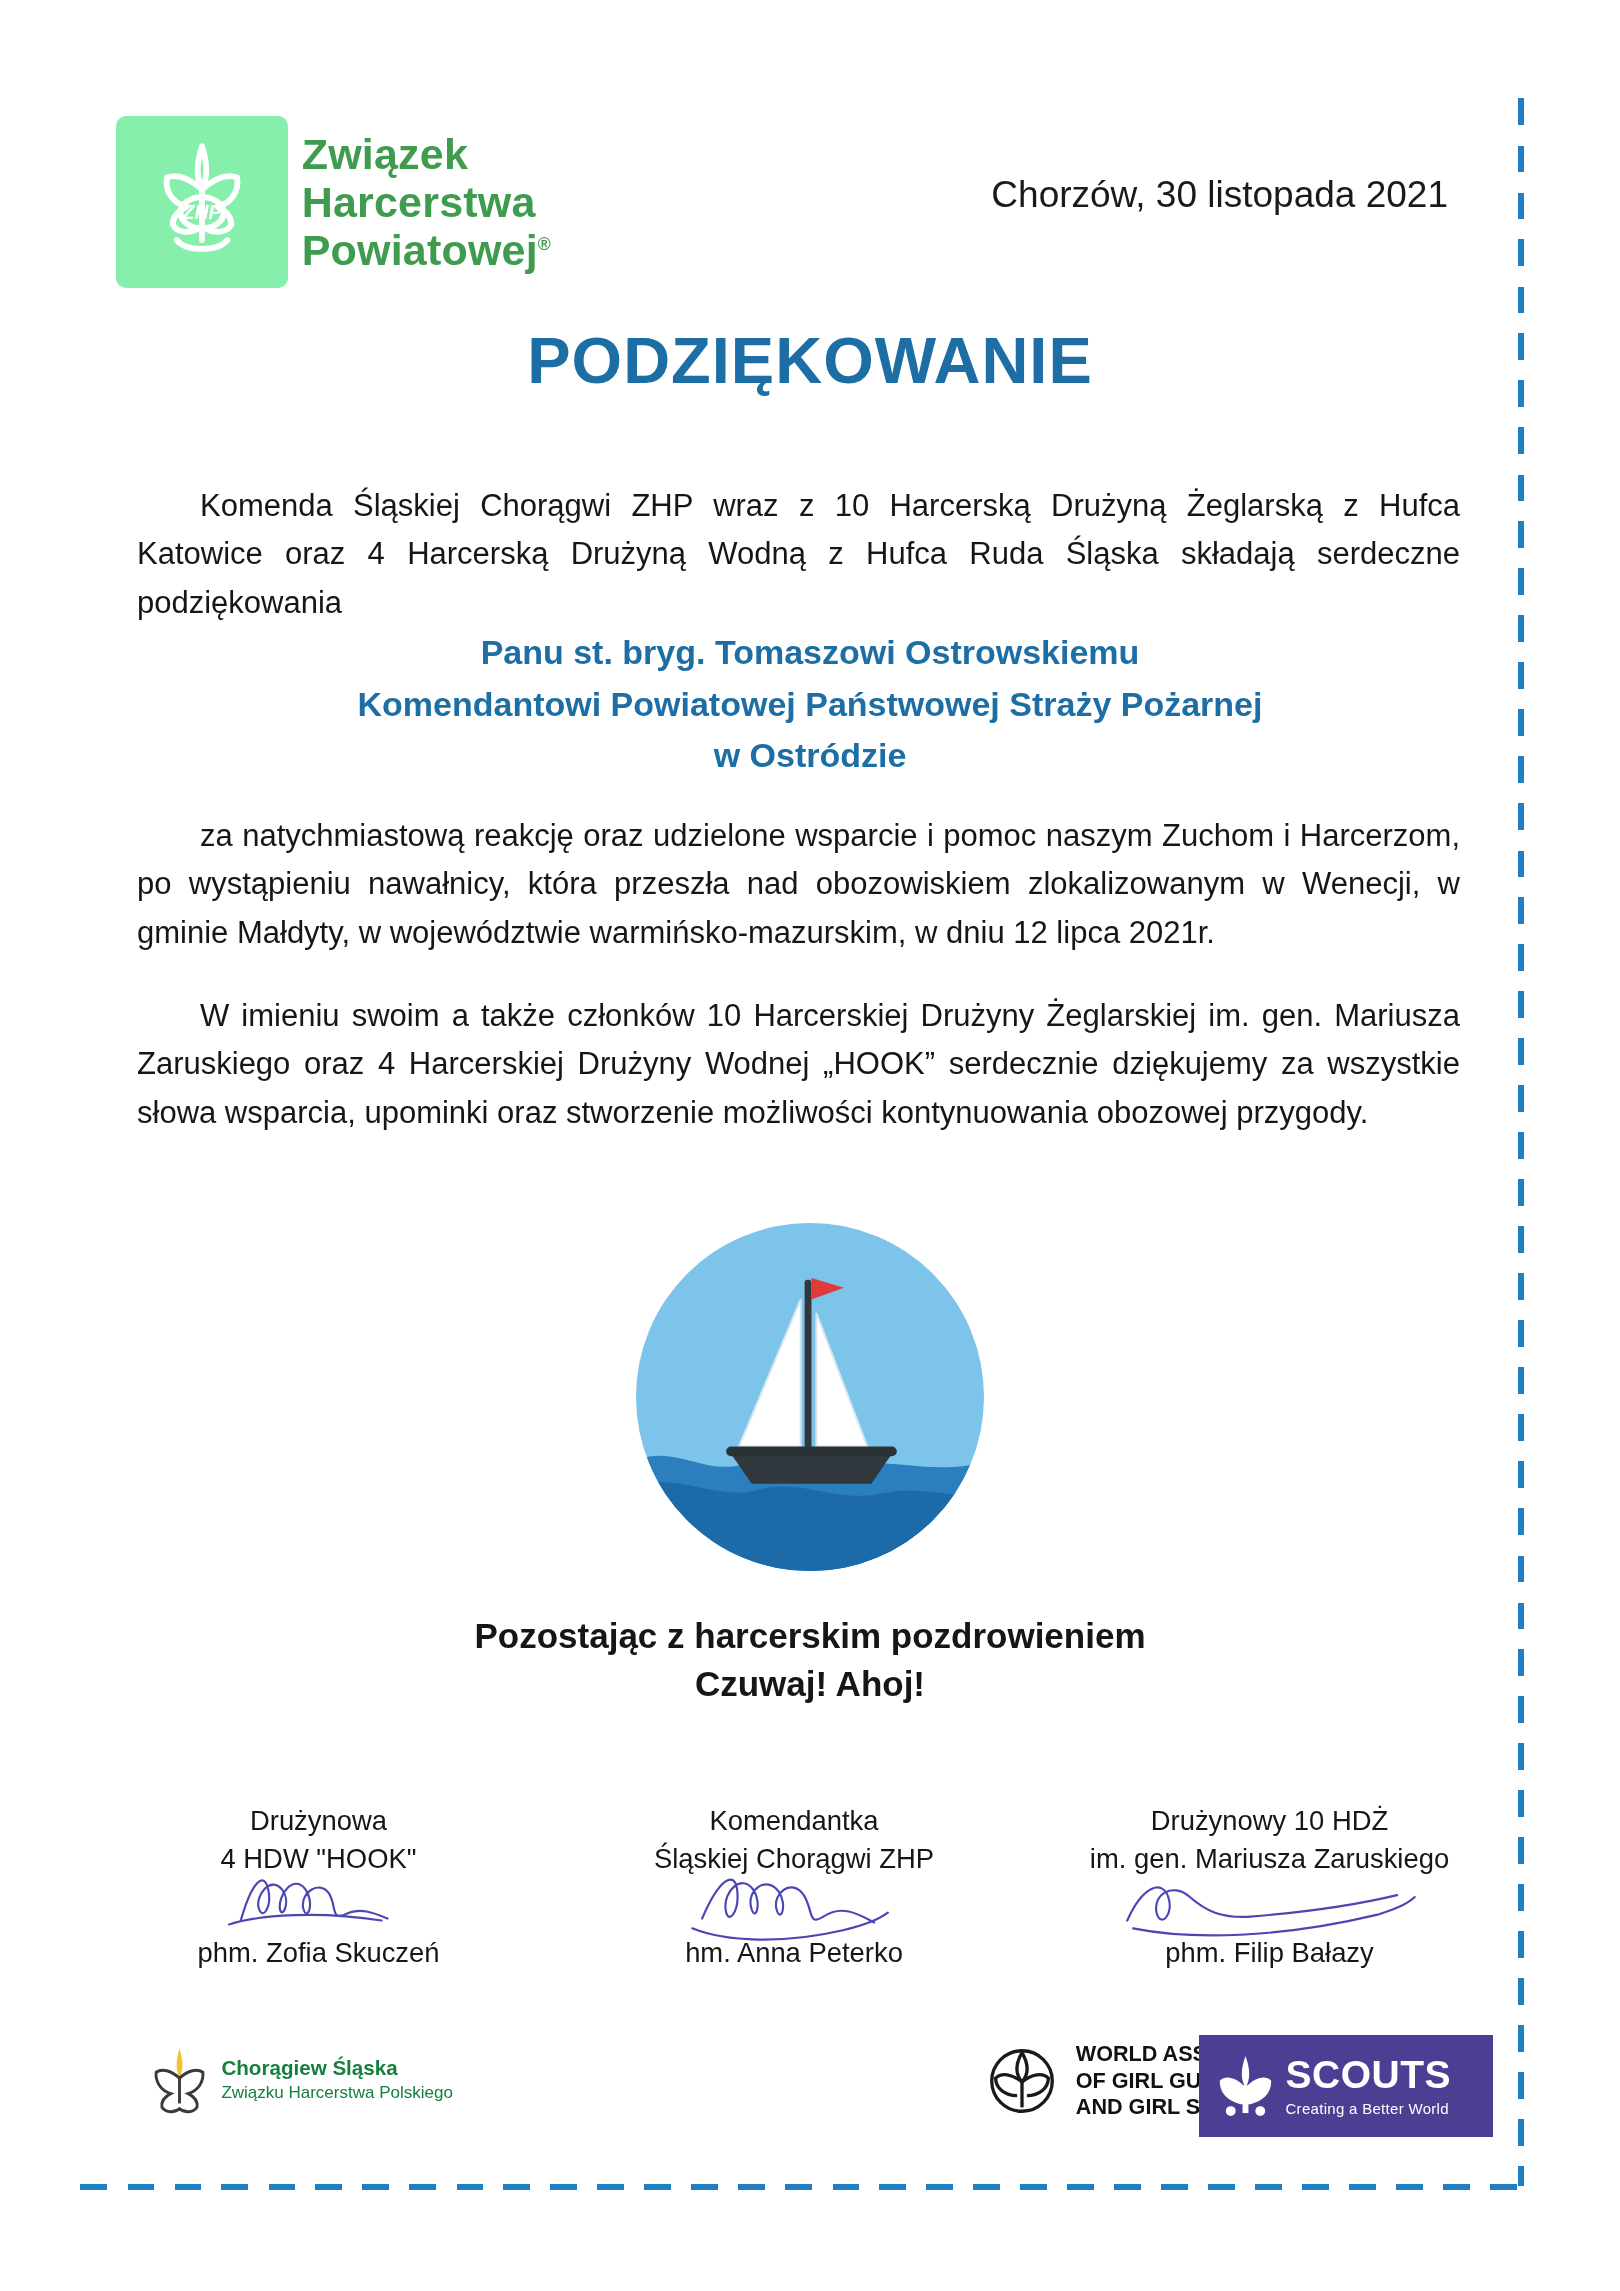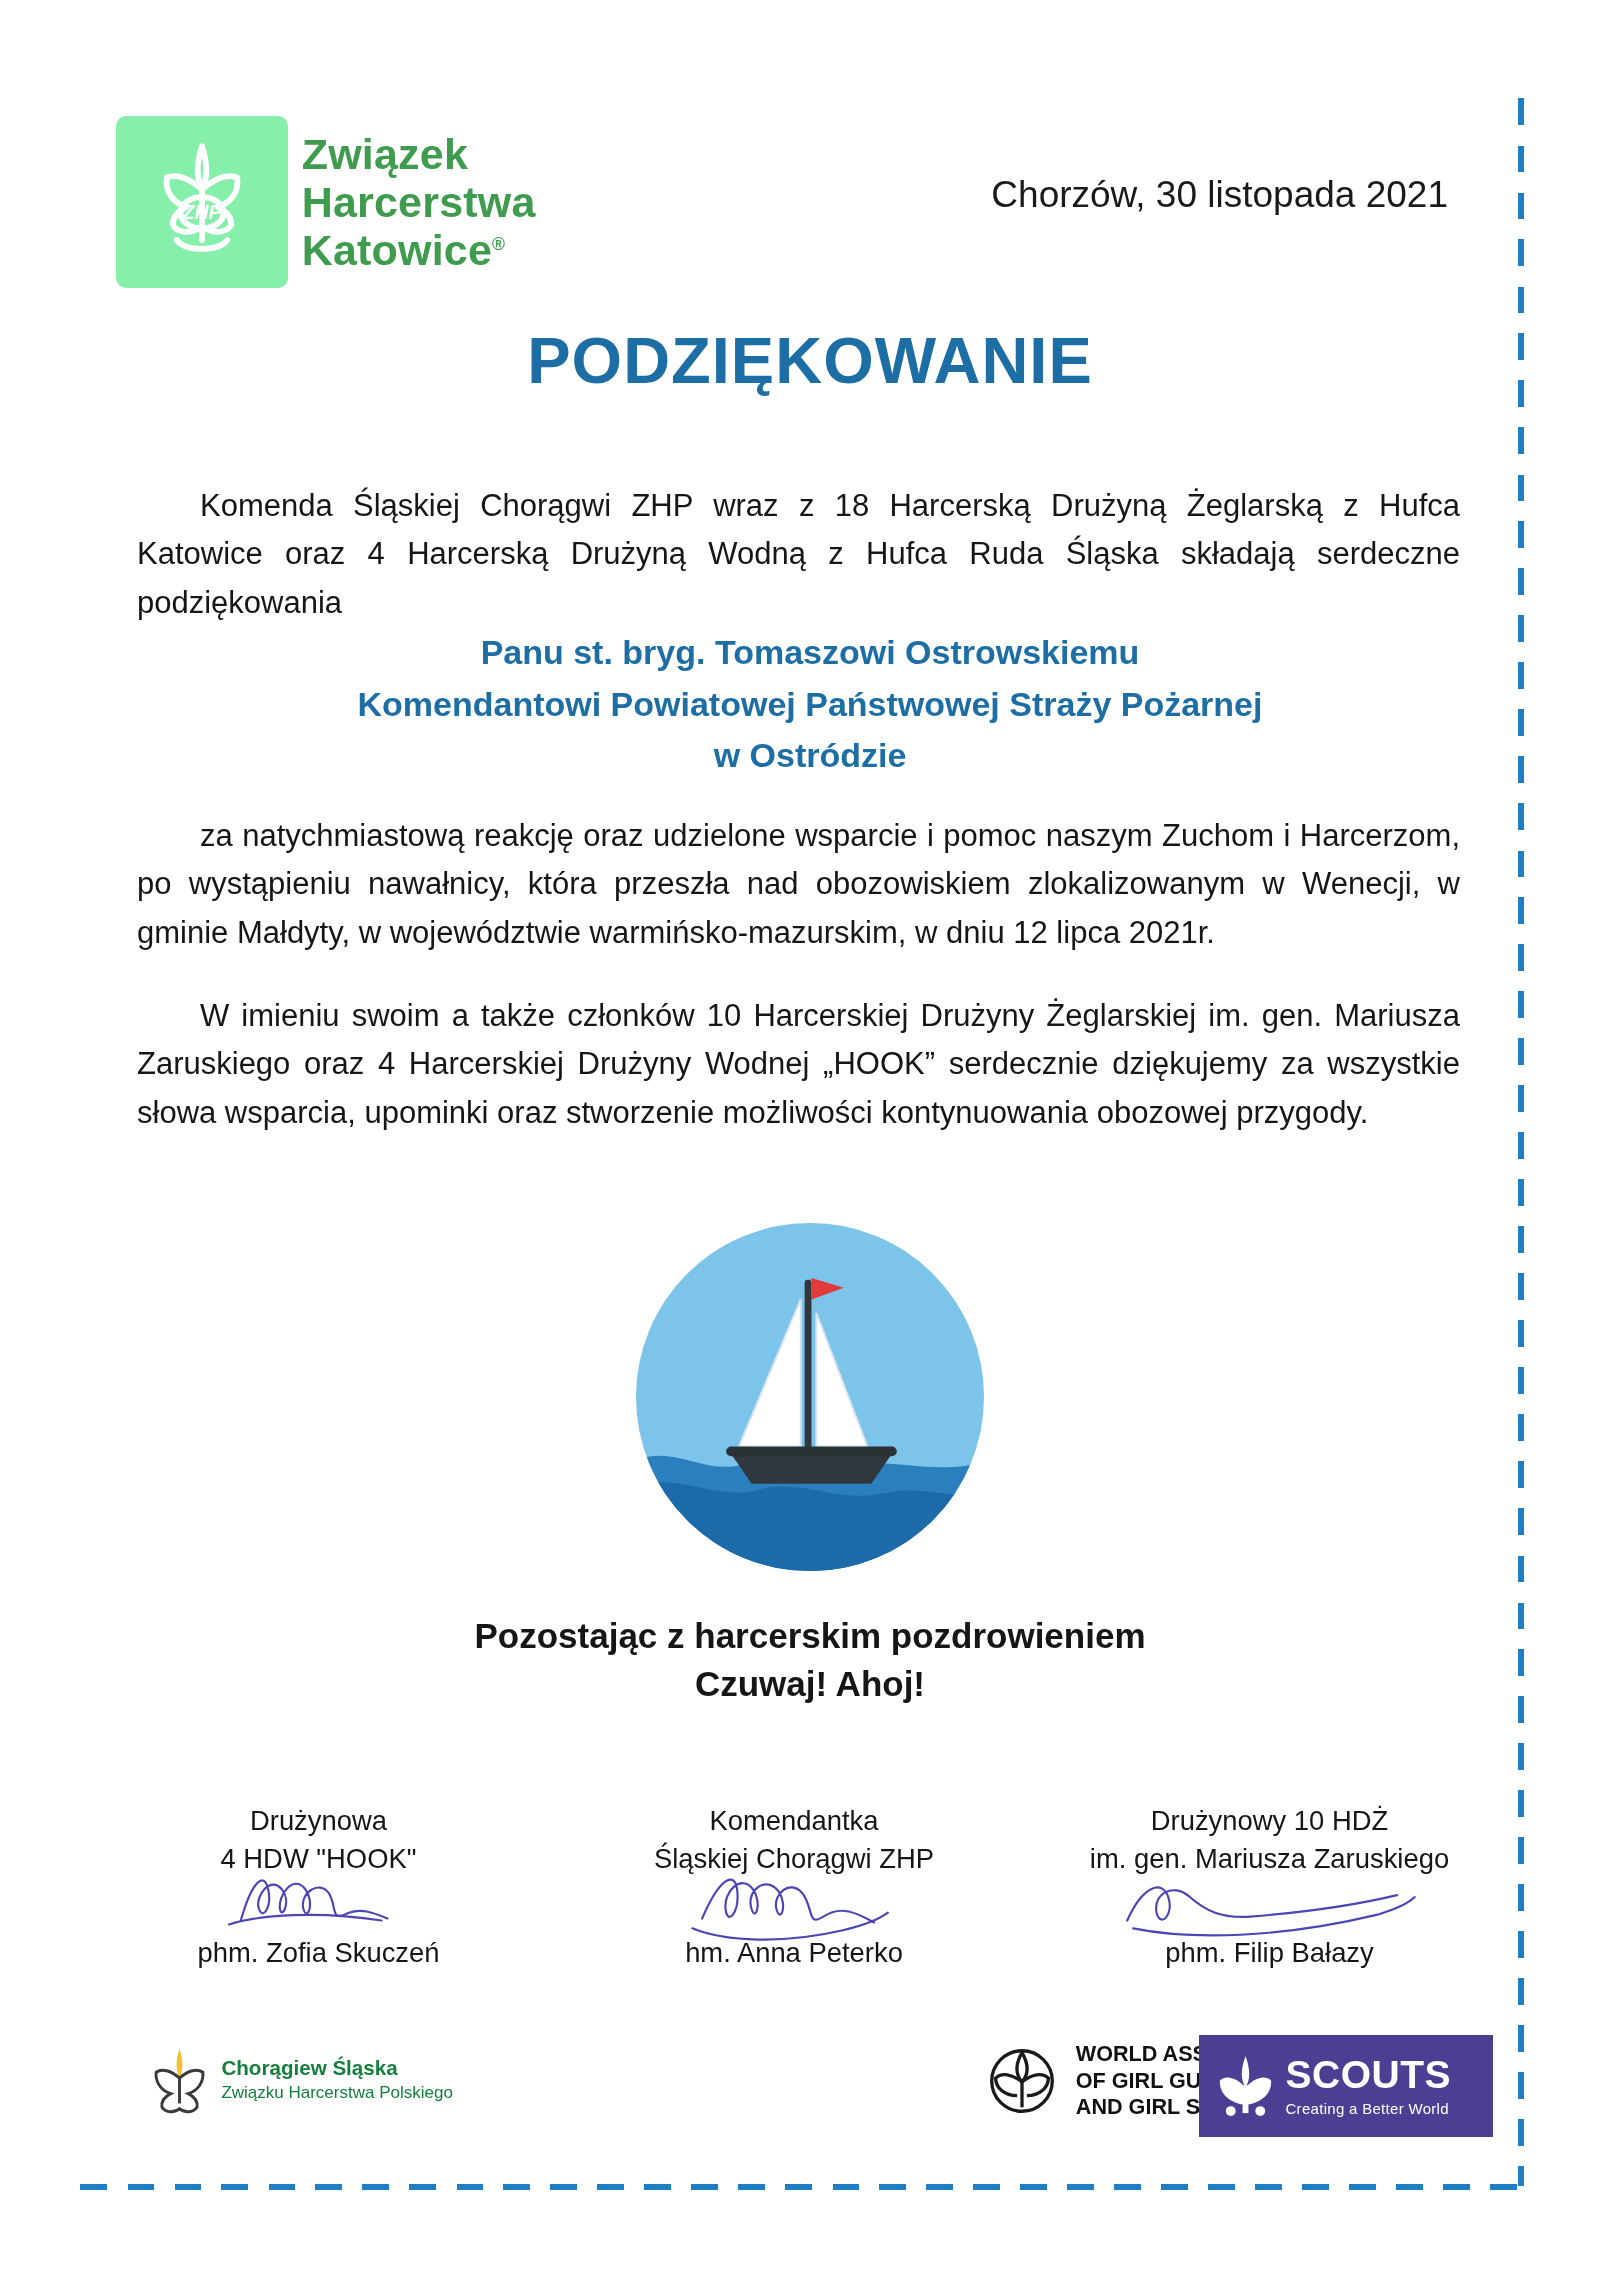--- a/index.html
+++ b/index.html
@@ -266,30 +266,30 @@
           <path d="M60 52 L60 104"></path>
           <path d="M34 104 C44 116 76 116 86 104"></path>
           <ellipse cx="60" cy="76" rx="22" ry="16"></ellipse>
         </g>
         <text x="60" y="82" text-anchor="middle" font-family="Liberation Sans, sans-serif" font-size="20" font-weight="bold" fill="#ffffff">ZHP</text>
       </svg>
     </div>
     <div class="logo-words">
       <div>Związek</div>
       <div>Harcerstwa</div>
-      <div><span>Katowice</span><sup>®</sup></div>
+      <div><span>Powiatowej</span><sup>®</sup></div>
     </div>
   </div>
 
   <div class="place-date">Chorzów, 30 listopada 2021</div>
 
   <div class="doc-title">PODZIĘKOWANIE</div>
 
   <div class="body-block" id="para-intro">
-    <p class="indent">Komenda Śląskiej Chorągwi ZHP wraz z 18 Harcerską Drużyną Żeglarską z Hufca Katowice oraz 4 Harcerską Drużyną Wodną z Hufca Ruda Śląska składają serdeczne podziękowania</p>
+    <p class="indent">Komenda Śląskiej Chorągwi ZHP wraz z 10 Harcerską Drużyną Żeglarską z Hufca Katowice oraz 4 Harcerską Drużyną Wodną z Hufca Ruda Śląska składają serdeczne podziękowania</p>
   </div>
 
   <div class="honoree">
     <div>Panu st. bryg. Tomaszowi Ostrowskiemu</div>
     <div>Komendantowi Powiatowej Państwowej Straży Pożarnej</div>
     <div>w Ostródzie</div>
   </div>
 
   <div class="body-block" id="para-reason">
     <p class="indent">za natychmiastową reakcję oraz udzielone wsparcie i pomoc naszym Zuchom i Harcerzom, po wystąpieniu nawałnicy, która przeszła nad obozowiskiem zlokalizowanym w Wenecji, w gminie Małdyty, w województwie warmińsko-mazurskim, w dniu 12 lipca 2021r.</p>

